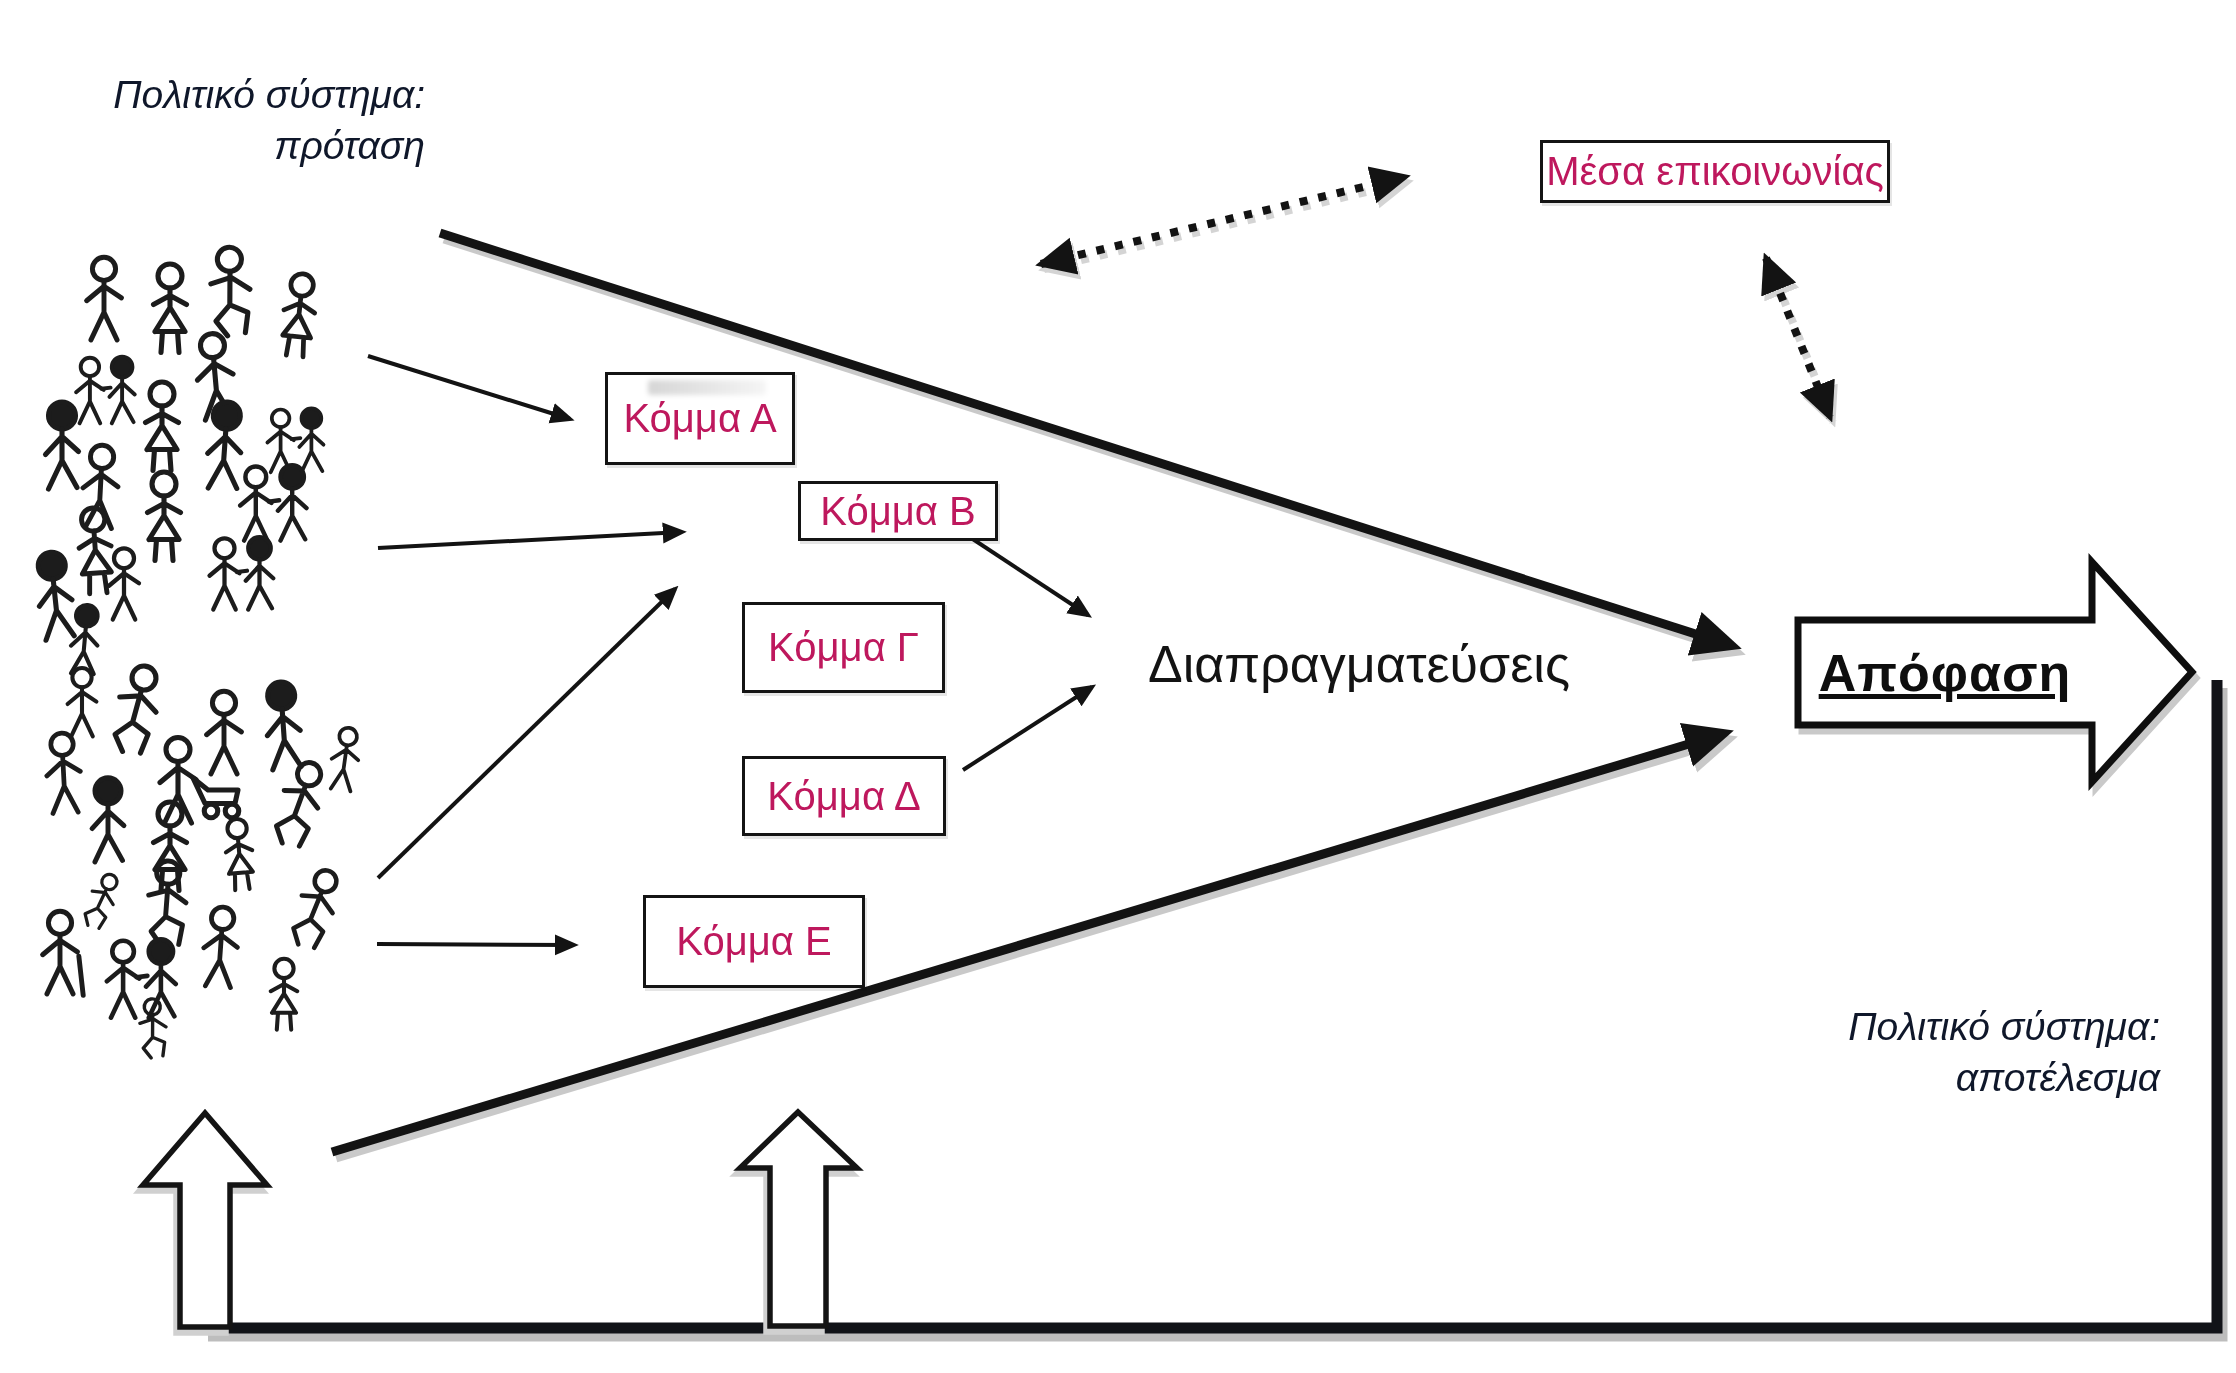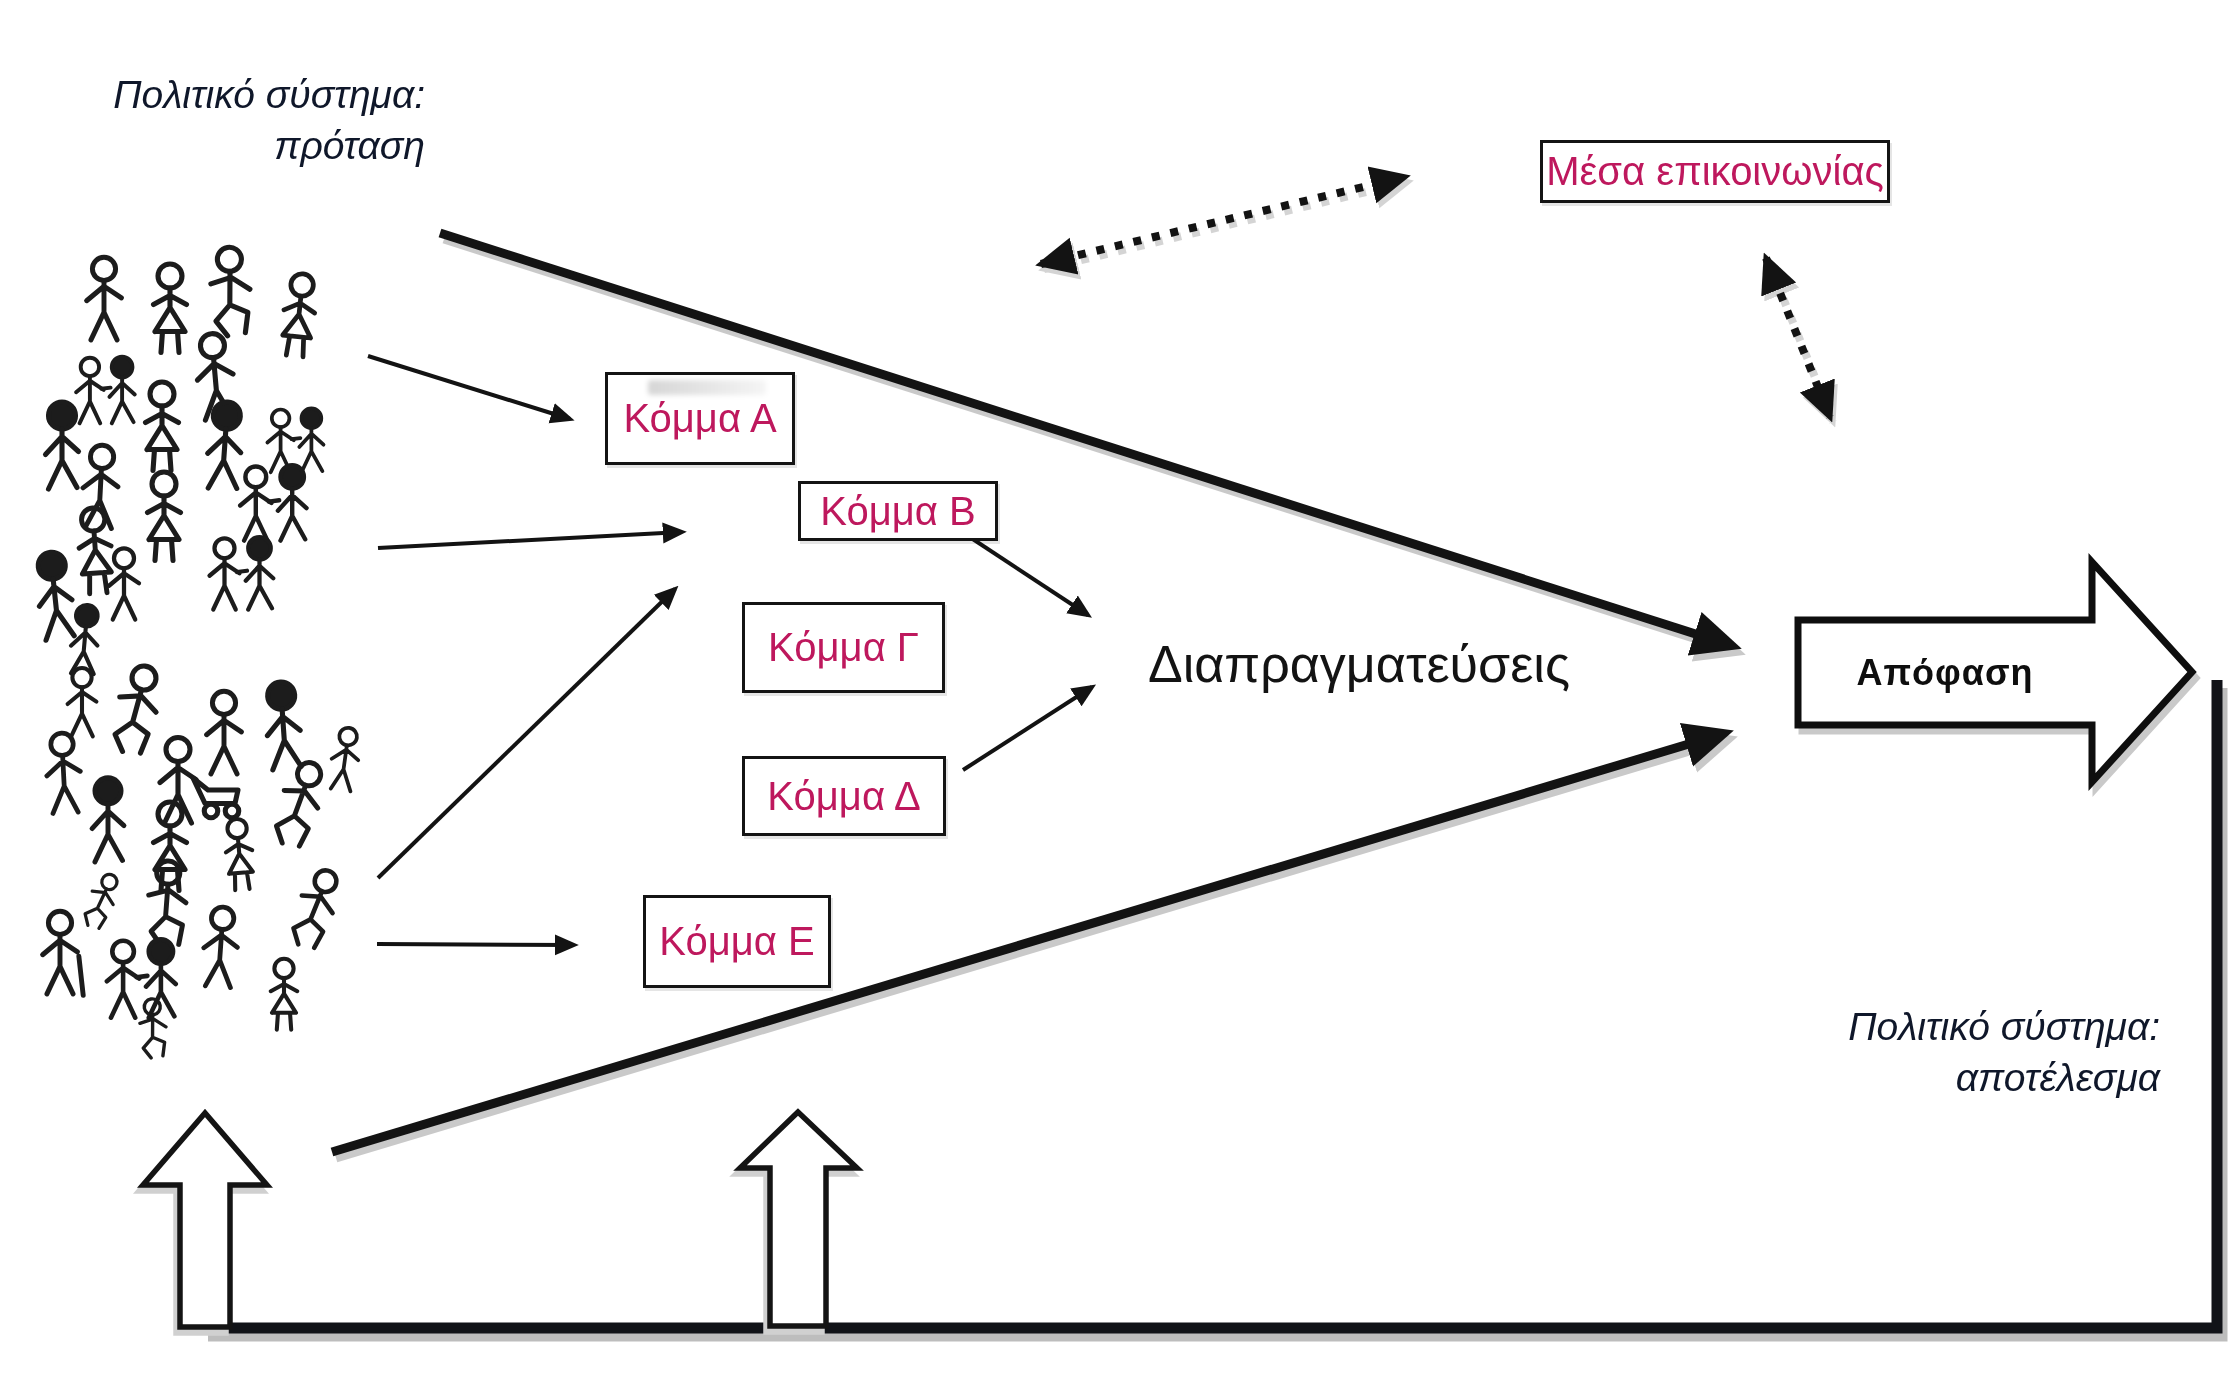--- a/index.html
+++ b/index.html
@@ -12,34 +12,34 @@
   .box{
     position:absolute;border:3px solid #141414;background:#ffffff;
     display:flex;align-items:center;justify-content:center;
     font-size:40px;color:#be185d;box-shadow:2px 3px 0 rgba(0,0,0,0.10);
     box-sizing:border-box;white-space:nowrap;
   }
   .party-a{left:605px;top:372px;width:190px;height:93px;}
   .party-b{left:798px;top:481px;width:200px;height:60px;}
   .party-c{left:742px;top:602px;width:203px;height:91px;}
   .party-d{left:742px;top:720px;width:204px;height:80px;margin-top:36px;}
-  .party-e{left:643px;top:895px;width:188px;height:93px;}
+  .party-e{left:643px;top:895px;width:222px;height:93px;}
   .media-box{left:1540px;top:140px;width:350px;height:63px;}
   .plainlabel{position:absolute;font-size:52px;color:#131313;white-space:nowrap;}
   .ital{
     position:absolute;font-style:italic;font-size:39px;line-height:1.3;
     text-align:right;color:#0f172a;
   }
   .proposal{left:55px;top:70px;width:370px;}
   .result{left:1790px;top:1002px;width:370px;}
   .negotiations{left:1148px;top:634px;}
   .decision-text{
     position:absolute;left:1798px;top:620px;width:294px;height:105px;
     display:flex;align-items:center;justify-content:center;
-    font-weight:bold;font-size:36px;color:#0e0e0e;letter-spacing:1px;
+    font-weight:bold;font-size:52px;color:#0e0e0e;letter-spacing:1px;text-decoration:underline;
   }
   .ghost-smudge{
     position:absolute;left:648px;top:380px;width:118px;height:15px;
     background:linear-gradient(90deg,rgba(0,0,0,.16),rgba(0,0,0,.04));
     filter:blur(2.5px);border-radius:3px;
   }
   .sh-line{filter:drop-shadow(4px 6px 0px #c9c9c9);}
   .sh-dot{filter:drop-shadow(3px 5px 0px #d4d4d4);}
   .sh-blk{filter:drop-shadow(-4px 6px 0px #d0d0d0);}
   .sh-loop{filter:drop-shadow(5px 8px 0px #bdbdbd);}

